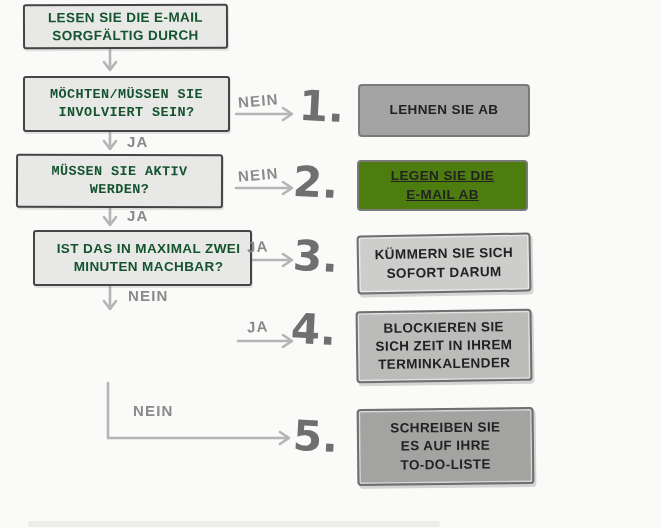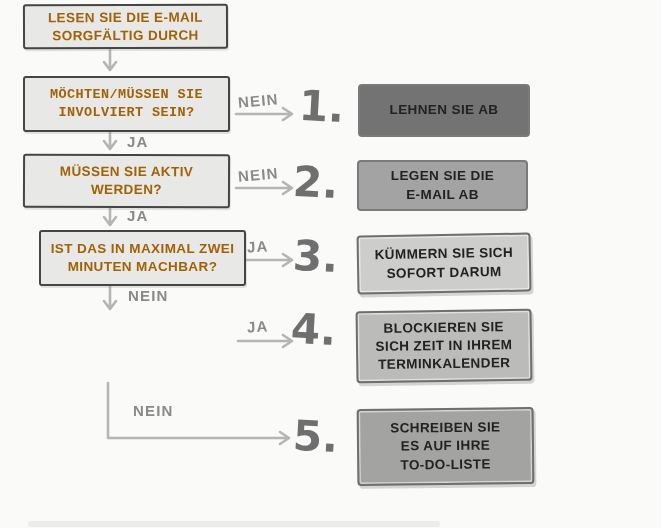--- a/index.html
+++ b/index.html
@@ -5,21 +5,21 @@
   html,body{margin:0;padding:0;background:#fff;}
   #stage{
     position:relative;width:661px;height:528px;overflow:hidden;
     background:#fafaf9;
     font-family:"Liberation Sans",sans-serif;
     -webkit-font-smoothing:antialiased;
   }
   .qbox{
     position:absolute;display:flex;align-items:center;justify-content:center;
     background:#e8e8e7;border:2px solid #454545;border-radius:3px;
-    color:#a16207;font-weight:bold;font-size:13.5px;line-height:1.3;
+    color:#14532d;font-weight:bold;font-size:13.5px;line-height:1.3;
     letter-spacing:.4px;text-align:center;white-space:pre-line;
     box-shadow:1px 2px 0 rgba(150,150,150,.25);
   }
   .rbox{
     position:absolute;display:flex;align-items:center;justify-content:center;
     border:2px solid #7a7a7a;border-radius:4px;
     color:#222;font-weight:bold;font-size:13.5px;line-height:1.35;
     letter-spacing:.4px;text-align:center;white-space:pre-line;
   }
   .rbox.sketchy{
@@ -61,42 +61,42 @@
 
     <path d="M238,341 H291 M283,335 L292,341 L283,347"></path>
 
     <path d="M108,383 V438 H288 M280,432 L289,438 L280,444"></path>
   </svg>
 
   <div class="qbox" style="left:23px;top:4px;width:201px;height:41px;transform:rotate(-.2deg);">LESEN SIE DIE E-MAIL
 SORGFÄLTIG DURCH</div>
   <div class="qbox" style="left:23px;top:76px;width:203px;height:52px;font-family:Liberation Mono, monospace;">MÖCHTEN/MÜSSEN SIE
 INVOLVIERT SEIN?</div>
-  <div class="qbox" style="left:23px;top:154px;width:203px;height:50px;transform:rotate(.2deg);">MÜSSEN SIE AKTIV
+  <div class="qbox" style="left:16px;top:154px;width:203px;height:50px;transform:rotate(.2deg);font-family:Liberation Mono, monospace;">MÜSSEN SIE AKTIV
 WERDEN?</div>
-  <div class="qbox" style="left:39px;top:230px;width:203px;height:52px;">IST DAS IN MAXIMAL ZWEI
+  <div class="qbox" style="left:33px;top:230px;width:203px;height:52px;padding-left:12px;">IST DAS IN MAXIMAL ZWEI
 MINUTEN MACHBAR?</div>
 
   <div class="elabel" style="left:238px;top:92px;transform:rotate(-5deg);">NEIN</div>
   <div class="elabel" style="left:127px;top:133px;">JA</div>
   <div class="elabel" style="left:238px;top:166px;transform:rotate(-5deg);">NEIN</div>
   <div class="elabel" style="left:127px;top:207px;">JA</div>
   <div class="elabel" style="left:247px;top:238px;transform:rotate(-3deg);">JA</div>
   <div class="elabel" style="left:128px;top:287px;">NEIN</div>
   <div class="elabel" style="left:247px;top:318px;transform:rotate(-3deg);">JA</div>
   <div class="elabel" style="left:133px;top:402px;">NEIN</div>
 
   <div class="num" style="left:299px;top:86px;">1.</div>
   <div class="num" style="left:293px;top:162px;">2.</div>
   <div class="num" style="left:293px;top:236px;">3.</div>
   <div class="num" style="left:291px;top:309px;">4.</div>
   <div class="num" style="left:293px;top:416px;">5.</div>
 
-  <div class="rbox" style="left:358px;top:84px;width:168px;height:49px;background:#737373;">LEHNEN SIE AB</div>
-  <div class="rbox" style="left:357px;top:160px;width:167px;height:47px;background:#a3a3a3;">LEGEN SIE DIE
+  <div class="rbox" style="left:358px;top:84px;width:168px;height:49px;background:#a3a3a3;">LEHNEN SIE AB</div>
+  <div class="rbox" style="left:357px;top:160px;width:167px;height:47px;background:#4d7c0f;text-decoration:underline;">LEGEN SIE DIE
 E-MAIL AB</div>
   <div class="rbox sketchy" style="left:357px;top:234px;width:170px;height:55px;background:#cdcdcc;transform:rotate(-1deg);">KÜMMERN SIE SICH
 SOFORT DARUM</div>
   <div class="rbox sketchy" style="left:356px;top:310px;width:172px;height:68px;background:#bbbbba;transform:rotate(-.8deg);">BLOCKIEREN SIE
 SICH ZEIT IN IHREM
 TERMINKALENDER</div>
   <div class="rbox sketchy" style="left:357px;top:408px;width:173px;height:73px;background:#a3a3a2;transform:rotate(-.6deg);">SCHREIBEN SIE
 ES AUF IHRE
 TO-DO-LISTE</div>
 

